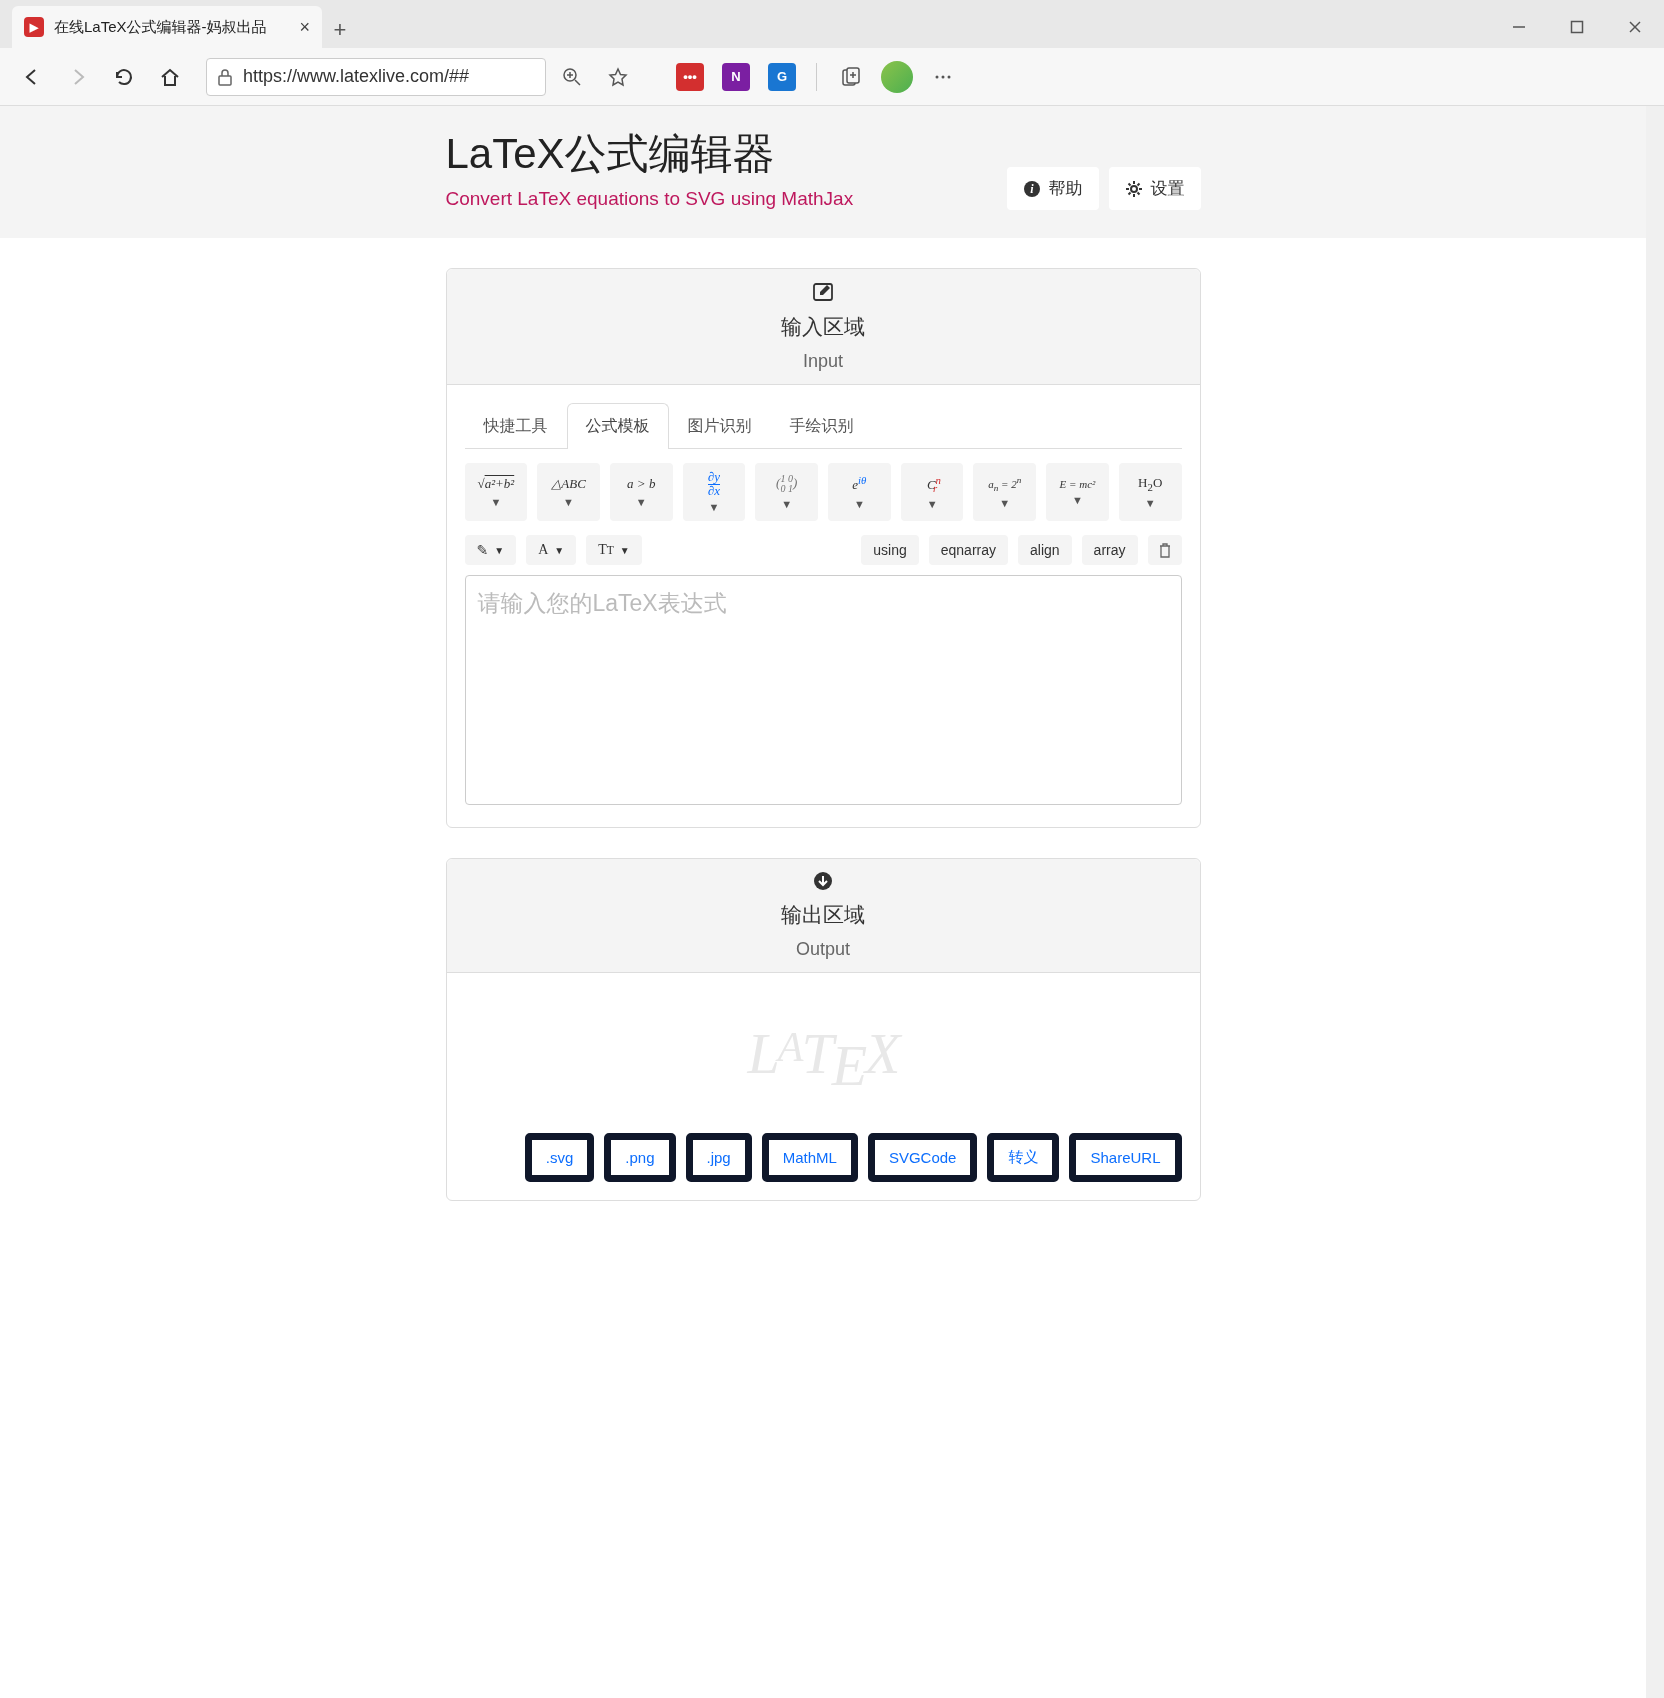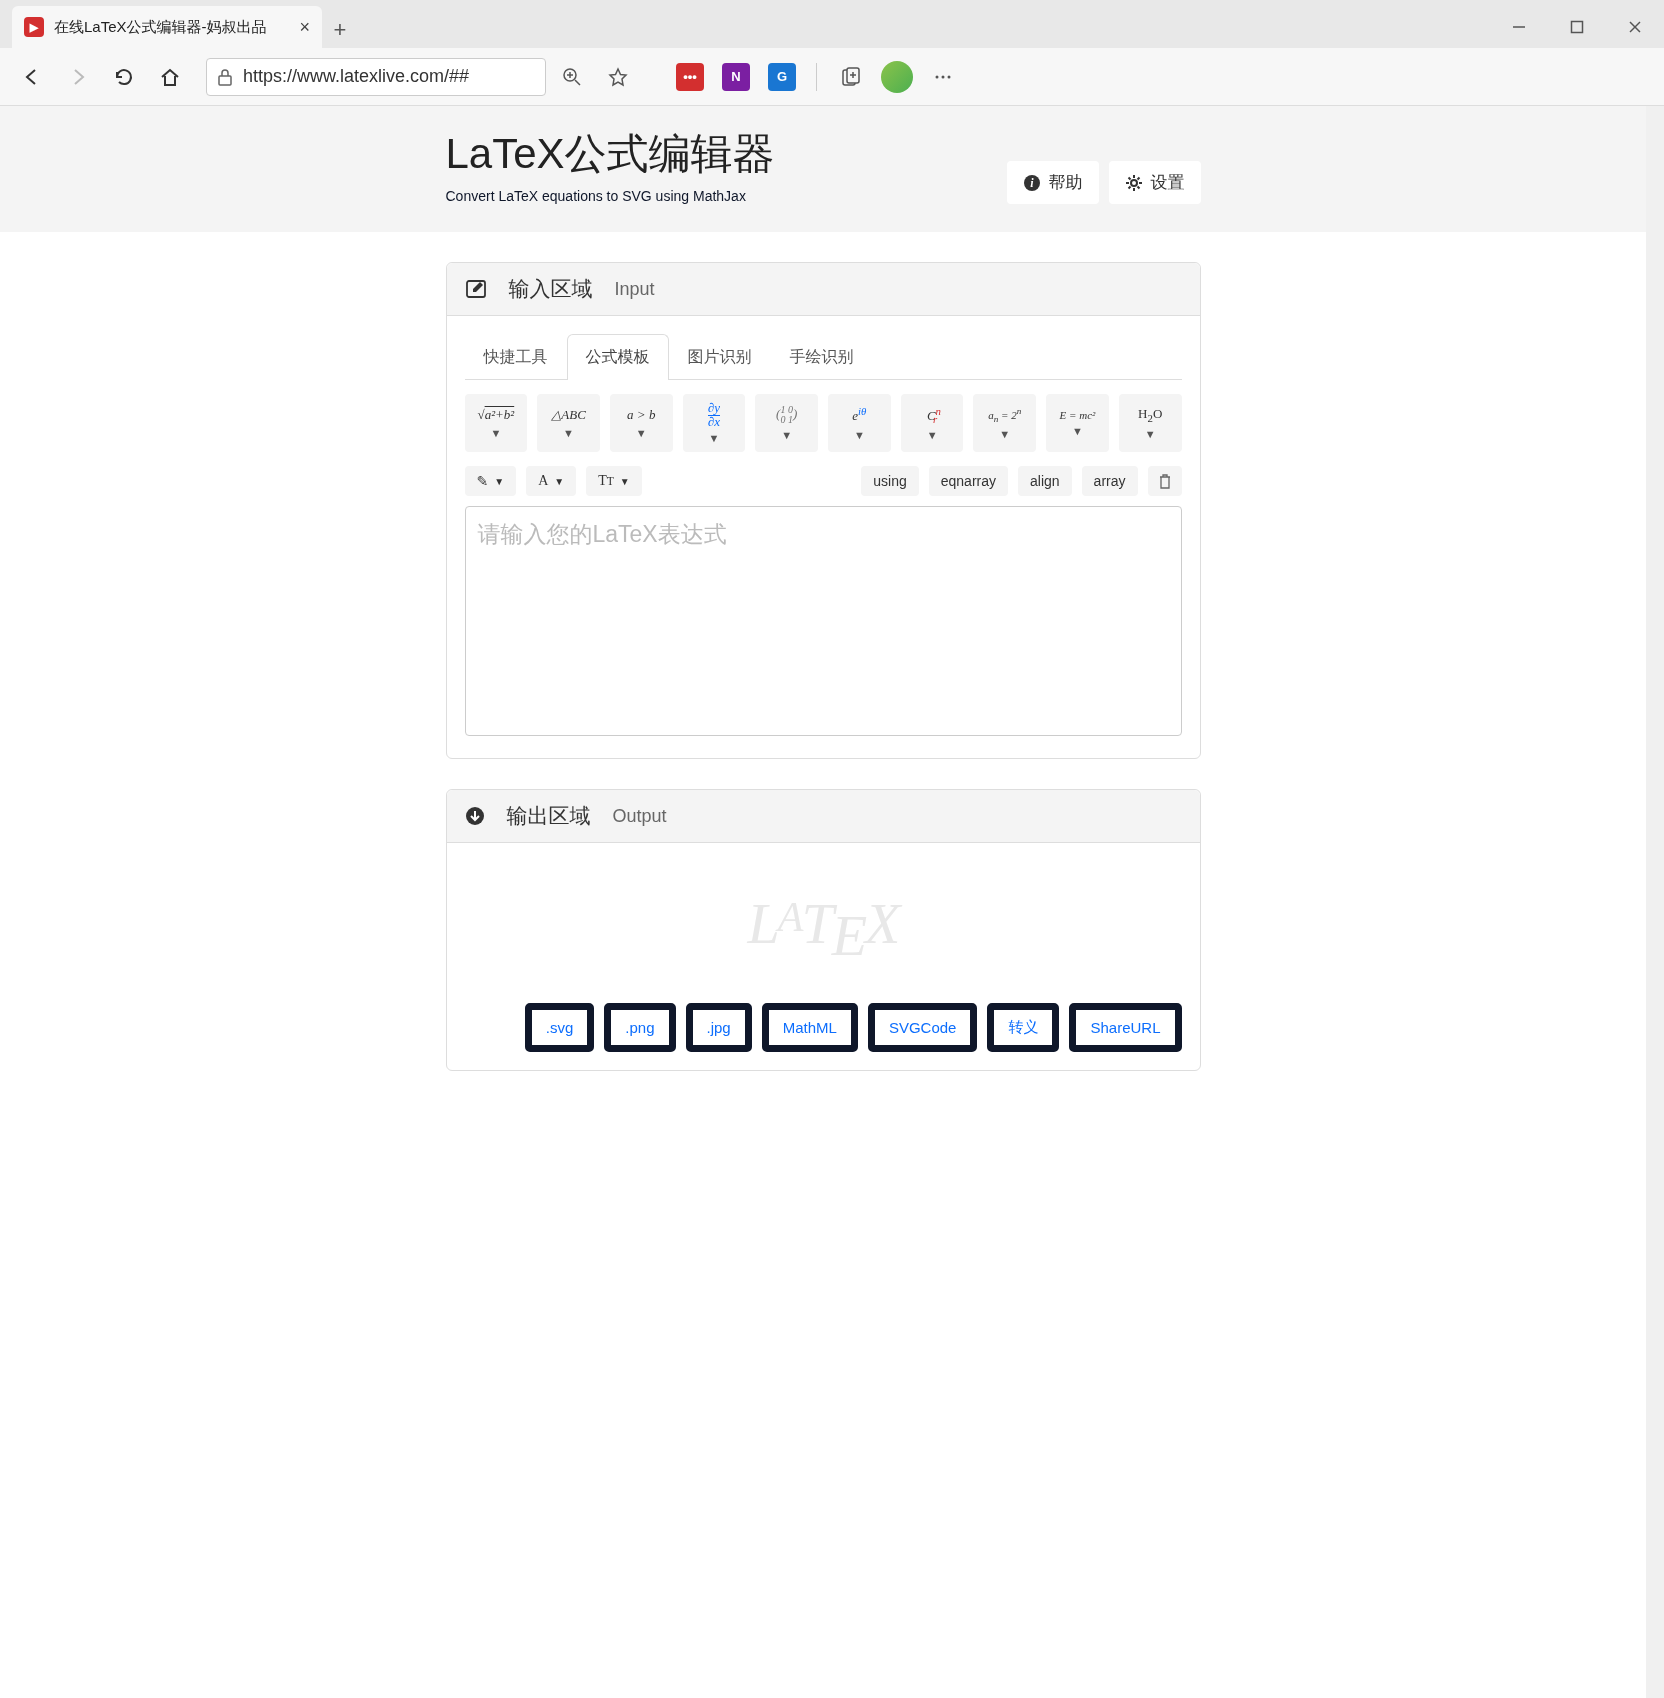--- a/index.html
+++ b/index.html
@@ -30,27 +30,27 @@
 .vsep { width: 1px; height: 28px; background: #ccc; margin: 0 8px;}
 .avatar { width: 32px; height: 32px; border-radius: 50%; background: linear-gradient(135deg,#8bc34a,#4caf50); }
 
 
 .viewport { position: relative; height: calc(1698px - 106px); overflow: hidden; border-right: 18px solid #f0f0f0; }
 .page { background: #f4f4f4; }
 .header { padding: 20px 0 28px; }
 .container { max-width: 755px; margin: 0 auto; }
 .header-row { display: flex; align-items: flex-end; }
 .h1 { font-size: 42px; font-weight: 500; color: #222; }
-.subtitle { font-size: 14px; color: #0f172a; margin-top: 6px; }
+.subtitle { font-size: 19px; color: #be185d; margin-top: 6px; }
 .header-btns { margin-left: auto; display: flex; gap: 10px; }
 .btn-white { background: #fff; border: none; padding: 10px 16px; font-size: 17px; color: #333; cursor: pointer; display: flex; align-items: center; gap: 8px; border-radius: 4px; }
 
 .main { background: #fff; padding: 30px 0 60px; }
 .panel { border: 1px solid #ddd; border-radius: 6px; margin-bottom: 30px; }
-.panel-header { background: #f4f4f4; border-bottom: 1px solid #ddd; border-radius: 6px 6px 0 0; padding: 12px 18px; font-size: 21px; color: #333; display: flex; align-items: center; gap: 22px; }
+.panel-header { background: #f4f4f4; border-bottom: 1px solid #ddd; border-radius: 6px 6px 0 0; padding: 12px 18px; font-size: 21px; color: #333; display: flex; align-items: center; gap: 10px; flex-direction: column; }
 .panel-header .sub { font-size: 18px; color: #666; }
 .panel-body { padding: 18px; }
 
 .tabs { display: flex; border-bottom: 1px solid #ddd; margin-bottom: 14px; }
 .tabs .tabitem { padding: 12px 18px; font-size: 16px; color: #555; cursor: pointer; border: 1px solid transparent; border-bottom: none; border-radius: 6px 6px 0 0; margin-bottom: -1px;}
 .tabs .tabitem.active { background: #fff; border-color: #ddd; color: #444; }
 
 .tmpl-row { display: flex; gap: 10px; margin-bottom: 14px; }
 .tmpl { flex: 1; background: #f4f4f4; border-radius: 4px; height: 58px; display: flex; flex-direction: column; align-items: center; justify-content: center; cursor: pointer; font-family: "Times New Roman", serif; font-style: italic; font-size: 13px; color: #333; position: relative;}
 .tmpl .caret { font-size: 11px; color: #555; font-style: normal; margin-top: 4px;}

